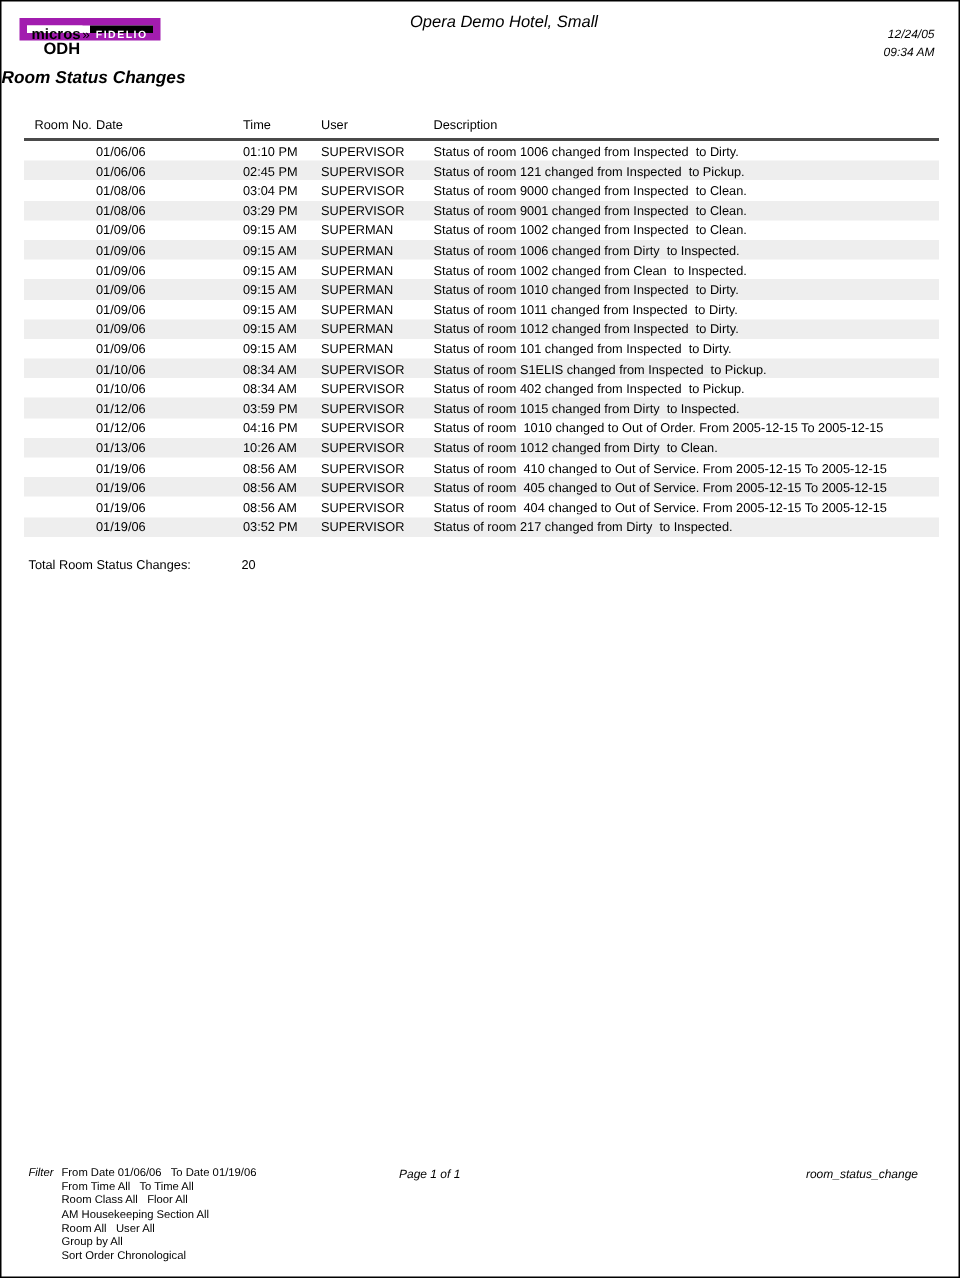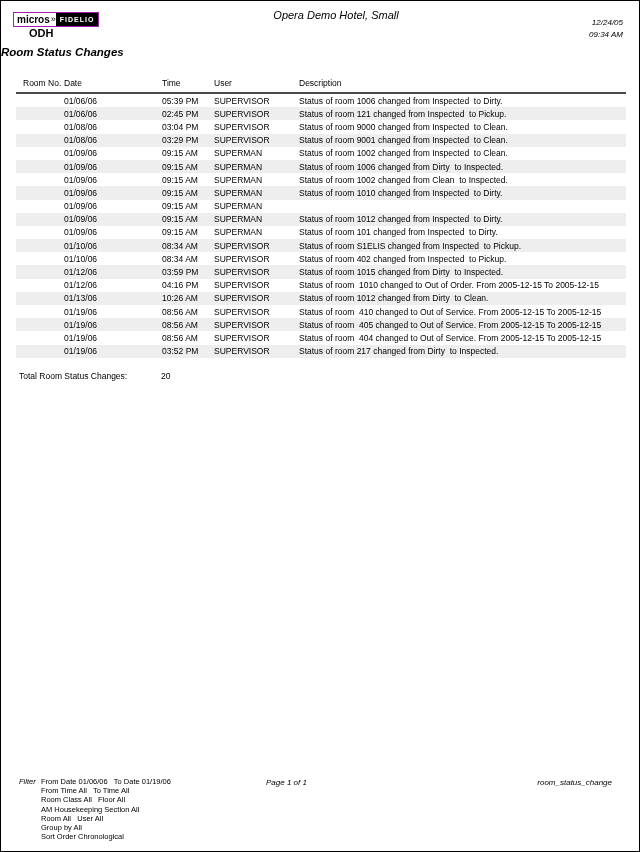--- a/index.html
+++ b/index.html
@@ -12,21 +12,21 @@
     border: 1px solid #000000;
     font-family: "Liberation Sans", sans-serif;
     color: #000000;
     overflow: hidden;
   }
 
   
   .logo {
     position: absolute; left: 12px; top: 11px;
     display: inline-flex; align-items: stretch;
-    border: 1px solid #a21caf; height: 15px; background: #fff;
+    border: 5px solid #a21caf; height: 15px; background: #fff;
   }
   .logo-micros {
     font-size: 10px; font-weight: bold; line-height: 13px;
     padding: 0 1px 0 3px; color: #000; background: #fff;
   }
   .logo-chevron { font-size: 9px; line-height: 13px; color: #000; }
   .logo-fidelio {
     background: #000; color: #fff;
     font-size: 7px; font-weight: bold; letter-spacing: 1px;
     line-height: 13px; padding: 0 4px;
@@ -54,21 +54,21 @@
 
   
   .report-table { position: absolute; left: 15px; top: 77px; width: 610px; }
   .thead {
     display: flex; font-size: 8.5px;
     padding-bottom: 4px; border-bottom: 2px solid #4a4a4a;
   }
   .cell-room { width: 48px; padding-left: 7px; }
   .cell-date { width: 50px; }
   .cell-time { width: 52px; margin-left: 48px; }
-  .cell-user { width: 85px; }
+  .cell-user { width: 75px; }
   .cell-desc { flex: 1; white-space: pre; overflow: hidden; }
   .trow {
     display: flex; align-items: center;
     height: 13.2px; font-size: 8.5px;
   }
   .trow.alt { background: #eeeeee; }
 
   
   .total-row {
     position: absolute; left: 18px; top: 370px;
@@ -115,21 +115,21 @@
       <span class="cell-room">Room No.</span>
       <span class="cell-date">Date</span>
       <span class="cell-time">Time</span>
       <span class="cell-user">User</span>
       <span class="cell-desc">Description</span>
     </div>
     <div class="tbody">
         <div class="trow">
       <span class="cell-room"></span>
       <span class="cell-date">01/06/06</span>
-      <span class="cell-time">05:39 PM</span>
+      <span class="cell-time">01:10 PM</span>
       <span class="cell-user">SUPERVISOR</span>
       <span class="cell-desc">Status of room 1006 changed from Inspected  to Dirty.</span>
     </div>
         <div class="trow alt">
       <span class="cell-room"></span>
       <span class="cell-date">01/06/06</span>
       <span class="cell-time">02:45 PM</span>
       <span class="cell-user">SUPERVISOR</span>
       <span class="cell-desc">Status of room 121 changed from Inspected  to Pickup.</span>
     </div>
@@ -173,20 +173,21 @@
       <span class="cell-date">01/09/06</span>
       <span class="cell-time">09:15 AM</span>
       <span class="cell-user">SUPERMAN</span>
       <span class="cell-desc">Status of room 1010 changed from Inspected  to Dirty.</span>
     </div>
         <div class="trow">
       <span class="cell-room"></span>
       <span class="cell-date">01/09/06</span>
       <span class="cell-time">09:15 AM</span>
       <span class="cell-user">SUPERMAN</span>
+      <span class="cell-desc">Status of room 1011 changed from Inspected  to Dirty.</span>
     </div>
         <div class="trow alt">
       <span class="cell-room"></span>
       <span class="cell-date">01/09/06</span>
       <span class="cell-time">09:15 AM</span>
       <span class="cell-user">SUPERMAN</span>
       <span class="cell-desc">Status of room 1012 changed from Inspected  to Dirty.</span>
     </div>
         <div class="trow">
       <span class="cell-room"></span>

